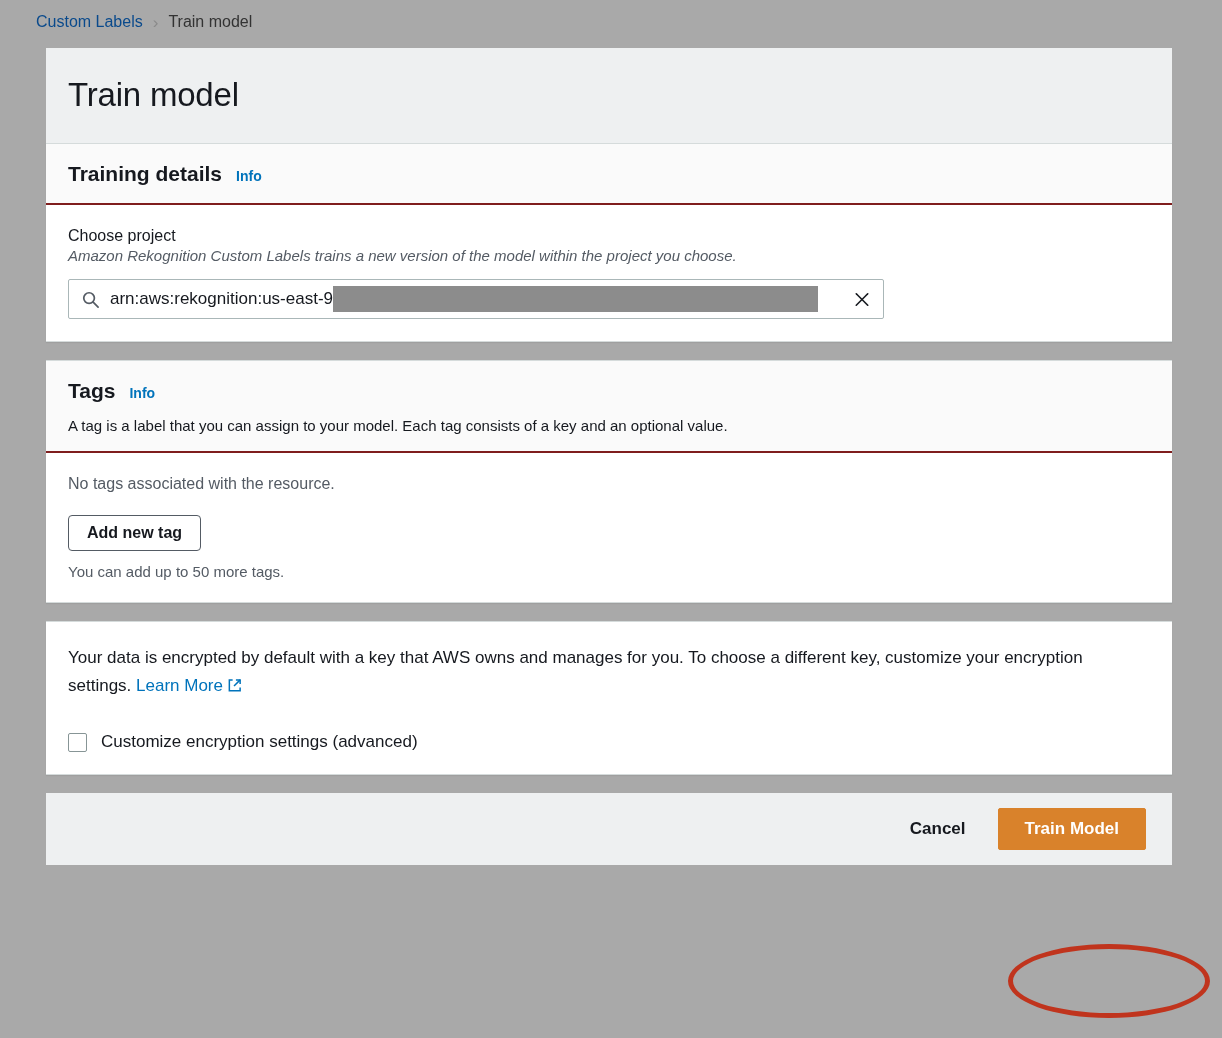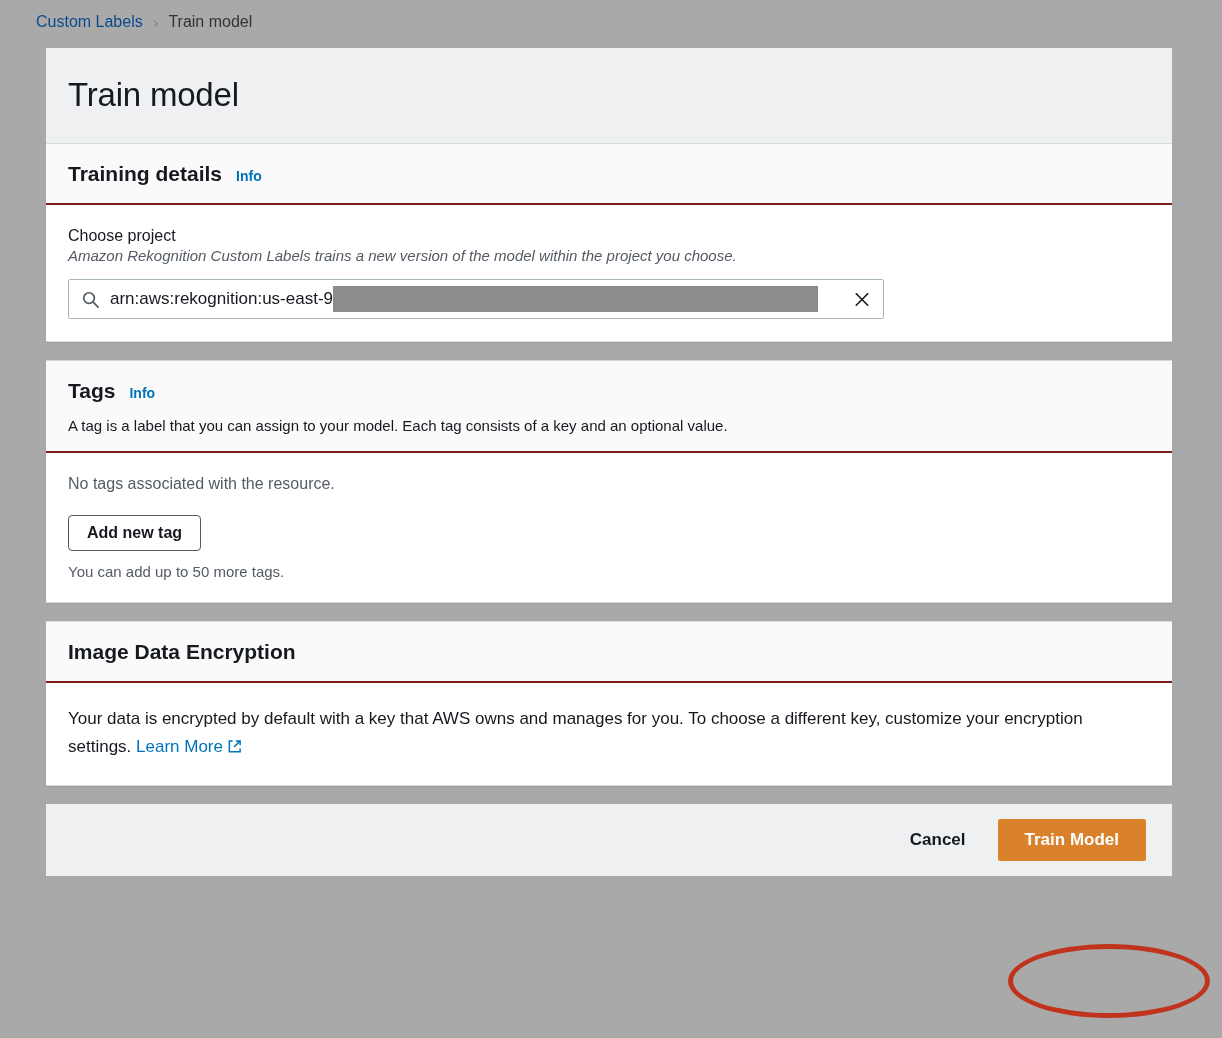--- a/index.html
+++ b/index.html
@@ -223,33 +223,34 @@
         <div class="card-header-desc">A tag is a label that you can assign to your model. Each tag consists of a key and an optional value.</div>
       </div>
       <div class="card-body">
         <div class="muted-text">No tags associated with the resource.</div>
         <button class="btn-normal">Add new tag</button>
         <div class="helper-text">You can add up to 50 more tags.</div>
       </div>
     </section>
 
     <section class="card">
-      <div class="card-header">
-        <h2 class="card-title">Image Data Encryption</h2>
-      </div>
       <div class="card-body">
         <div class="enc-body-text">
           <span>Your data is encrypted by default with a key that AWS owns and manages for you. To choose a different key, customize your encryption settings.</span>
           <a class="ext-link">Learn More</a><span class="ext-icon"><svg width="15" height="15" viewBox="0 0 16 16" fill="none" stroke="#0073bb" stroke-width="1.6">
                 <path d="M6 2H2.5v11.5H14V10"></path>
                 <path d="M9.5 2H14v4.5"></path>
                 <line x1="14" y1="2" x2="7.5" y2="8.5"></line>
               </svg></span>
         </div>
 
+        <div class="checkbox-row">
+          <span class="checkbox"></span>
+          <span class="checkbox-label">Customize encryption settings (advanced)</span>
+        </div>
       </div>
     </section>
 
     <div class="footer">
       <button class="btn-link">Cancel</button>
       <button class="btn-primary">Train Model</button>
     </div>
 
   </div>
 

